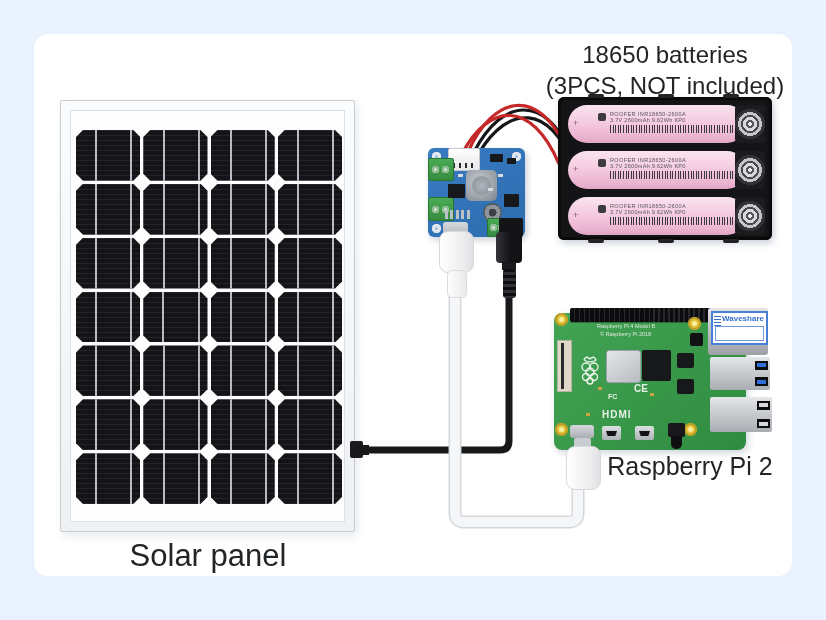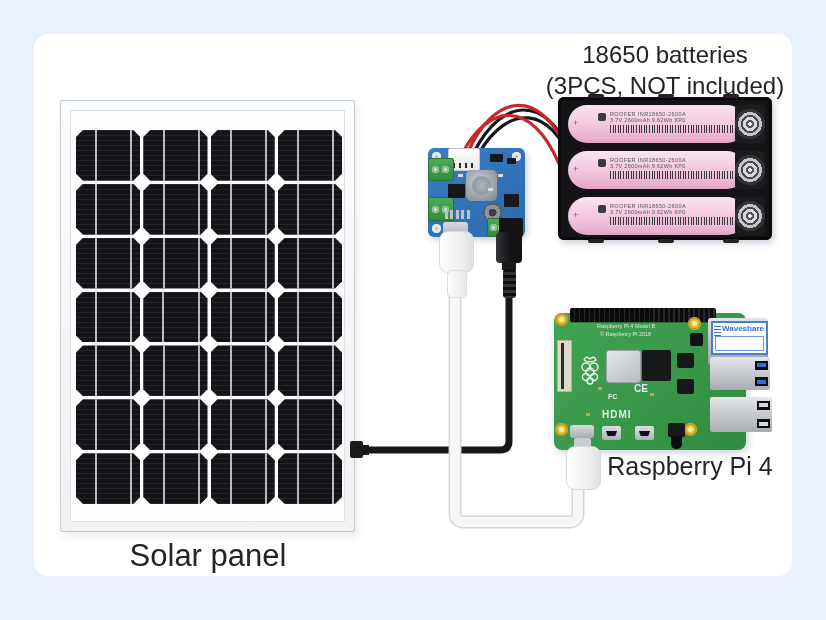--- a/index.html
+++ b/index.html
@@ -91,21 +91,21 @@
   
   .pi{position:absolute;left:550px;top:303px;width:228px;height:152px;}
   .pi-board{position:absolute;left:4px;top:10px;width:192px;height:137px;border-radius:8px;
        background:linear-gradient(135deg,#43a454,#2f8b40);box-shadow:2px 3px 7px rgba(40,60,90,.22);}
   .ghole{position:absolute;width:13px;height:13px;border-radius:50%;background:#e3c53c;
        box-shadow:inset 0 0 0 2px #bb9c26;}
   .ghole::after{content:"";position:absolute;left:4px;top:4px;width:5px;height:5px;border-radius:50%;background:#f7ef9f;}
   .gpio{position:absolute;left:20px;top:5px;width:146px;height:14px;border-radius:2px;
        background:repeating-linear-gradient(90deg,#0c0c0e 0 3.5px,#28282c 3.5px 5px);
        box-shadow:0 1px 0 rgba(0,0,0,.3);}
-  .eth{position:absolute;left:158px;top:15px;width:60px;height:47px;border-radius:3px;
+  .eth{position:absolute;left:158px;top:5px;width:60px;height:47px;border-radius:3px;
        background:linear-gradient(180deg,#e2e4e6,#b0b4b8 70%,#9da1a5);}
   .sticker{position:absolute;left:3px;top:3px;width:53px;height:30px;background:#ffffff;border:2px solid #4a7fd6;}
   .sticker .scode{position:absolute;left:1px;top:1px;width:7px;height:12px;
        background:repeating-linear-gradient(0deg,#3a6fd0 0 1px,transparent 1px 3px);}
   .sticker .sname{position:absolute;left:9px;top:1px;font-size:8px;font-weight:bold;color:#3a6fd0;}
   .sticker .sbox{position:absolute;left:2px;top:13px;right:2px;bottom:2px;border:1px solid #6f97de;}
   .poe{position:absolute;left:140px;top:30px;width:13px;height:13px;background:#121214;border-radius:2px;}
   .cpu{position:absolute;left:56px;top:47px;width:33px;height:31px;border-radius:3px;border:1px solid #9aa0a5;
        background:linear-gradient(145deg,#e4e6e8,#b9bcc0);}
   .ram{position:absolute;left:92px;top:47px;width:29px;height:31px;background:#17181a;border-radius:2px;}
@@ -318,15 +318,15 @@
     <div class="ajack-cyl"></div>
   </div>
 
   <div class="plug-pi-tip"></div>
   <div class="plug-pi"></div>
 
   <div class="lbl lbl-batteries">
     <div>18650 batteries</div>
     <div>(3PCS, NOT included)</div>
   </div>
-  <div class="lbl lbl-pi">Raspberry Pi 4</div>
+  <div class="lbl lbl-pi">Raspberry Pi 2</div>
   <div class="lbl lbl-solar">Solar panel</div>
 </div>
 
 </body></html>

